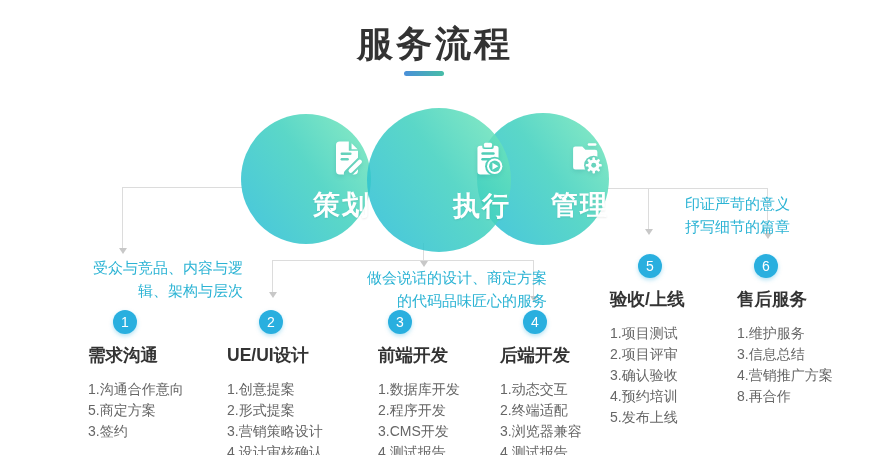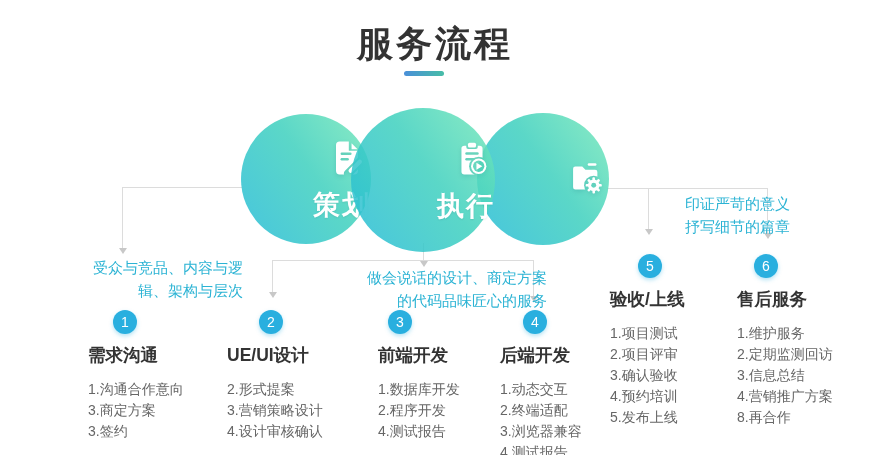--- a/index.html
+++ b/index.html
@@ -17,21 +17,21 @@
     position:absolute; top:71px; left:404px; width:40px; height:5px; border-radius:3px;
     background:linear-gradient(90deg,#4a8fd9,#47bda7);
   }
   
   .phase {
     position:absolute; border-radius:50%;
     background:linear-gradient(55deg, rgba(38,187,216,.85) 0%, rgba(62,208,190,.85) 55%, rgba(120,232,185,.85) 100%);
     display:flex; flex-direction:column; align-items:flex-end; justify-content:center; gap:5px;
   }
   .p1 { left:241px; top:114px; width:130px; height:130px; z-index:1; }
-  .p2 { left:351px; top:108px; width:144px; height:144px; z-index:2; }
+  .p2 { left:367px; top:108px; width:144px; height:144px; z-index:2; }
   .p3 { left:477px; top:113px; width:132px; height:132px; z-index:1; }
   .phase-label {
     color:#fff; font-size:27px; font-weight:700; letter-spacing:2px;
     text-shadow:0 1px 2px rgba(0,0,0,.08);
   }
   .phase-icon { width:46px; height:46px; display:block; }
   .phase-icon svg { display:block; filter:drop-shadow(0 2px 2px rgba(0,90,110,.15)); }
   
   .cline { position:absolute; background:#dcdcdc; z-index:0; }
   .arr {
@@ -157,63 +157,66 @@
               <rect x="32.1" y="23.2" width="2.8" height="4.2" rx="1" transform="rotate(270 33.5 32)"></rect>
               <rect x="32.1" y="23.2" width="2.8" height="4.2" rx="1" transform="rotate(315 33.5 32)"></rect>
             </g>
           </g>
           <circle cx="33.5" cy="32" r="2.7" fill="black"></circle>
         </mask>
           </defs>
         <rect width="48" height="48" fill="#ffffff" mask="url(#mi3)"></rect>
       </svg>
     </span>
+    <span class="phase-label">管理</span>
   </div>
 
   <div class="note n1">
     <span>受众与竞品、内容与逻</span>
     <span>辑、架构与层次</span>
   </div>
   <div class="note n2">
     <span>做会说话的设计、商定方案</span>
     <span>的代码品味匠心的服务</span>
   </div>
   <div class="note n3">
     <span>印证严苛的意义</span>
     <span>抒写细节的篇章</span>
   </div>
 
   <div class="stepcol c1">
     <div class="badge">1</div>
     <div class="step-title">需求沟通</div>
     <ul class="step-list">
       <li>1.沟通合作意向</li>
-      <li>3.商定方案</li>
+      <li>5.商定方案</li>
       <li>3.签约</li>
 
     </ul>
   </div>
 
   <div class="stepcol c2">
     <div class="badge">2</div>
     <div class="step-title">UE/UI设计</div>
     <ul class="step-list">
+      <li>1.创意提案</li>
       <li>2.形式提案</li>
       <li>3.营销策略设计</li>
       <li>4.设计审核确认</li>
 
     </ul>
   </div>
 
   <div class="stepcol c3">
     <div class="badge">3</div>
     <div class="step-title">前端开发</div>
     <ul class="step-list">
       <li>1.数据库开发</li>
       <li>2.程序开发</li>
+      <li>3.CMS开发</li>
       <li>4.测试报告</li>
 
     </ul>
   </div>
 
   <div class="stepcol c4">
     <div class="badge">4</div>
     <div class="step-title">后端开发</div>
     <ul class="step-list">
       <li>1.动态交互</li>
@@ -234,20 +237,19 @@
       <li>4.预约培训</li>
       <li>5.发布上线</li>
     </ul>
   </div>
 
   <div class="stepcol c6">
     <div class="badge">6</div>
     <div class="step-title">售后服务</div>
     <ul class="step-list">
       <li>1.维护服务</li>
-      <li>2.定期监测回访</li>
       <li>3.信息总结</li>
       <li>4.营销推广方案</li>
       <li>8.再合作</li>
     </ul>
   </div>
 
 </div>
 
 </body></html>

